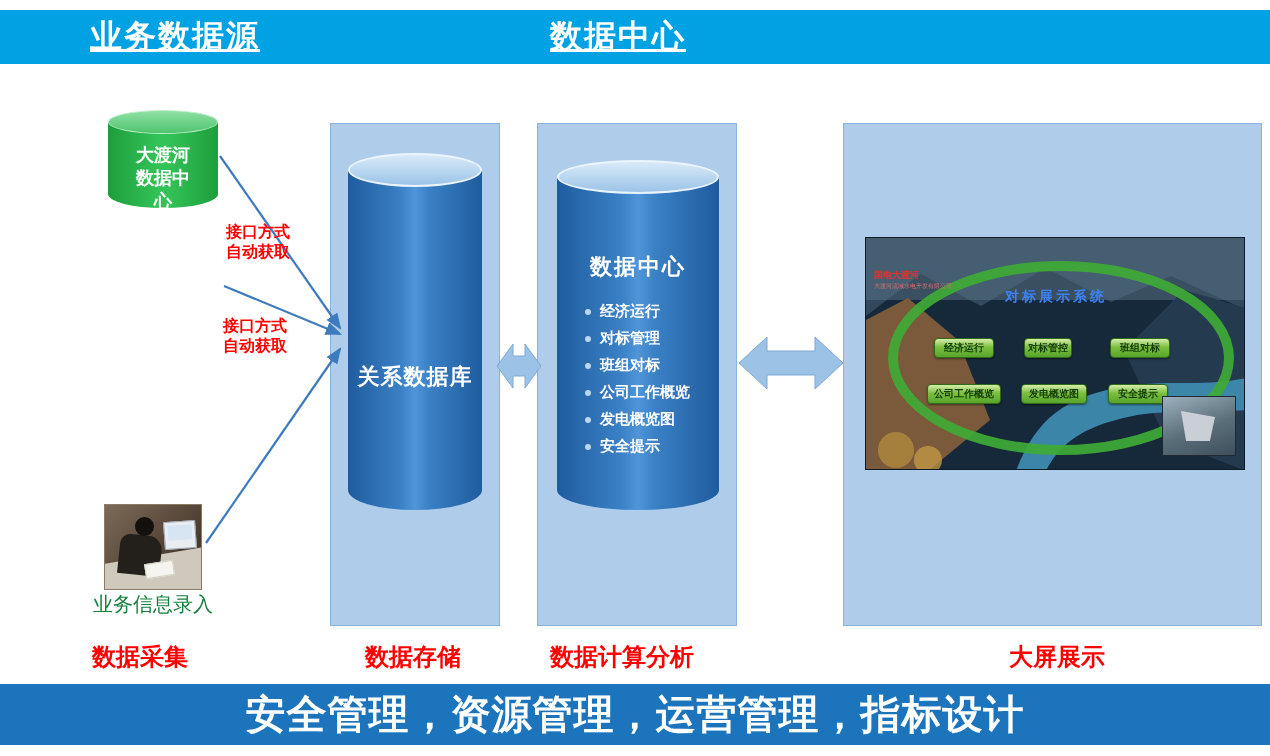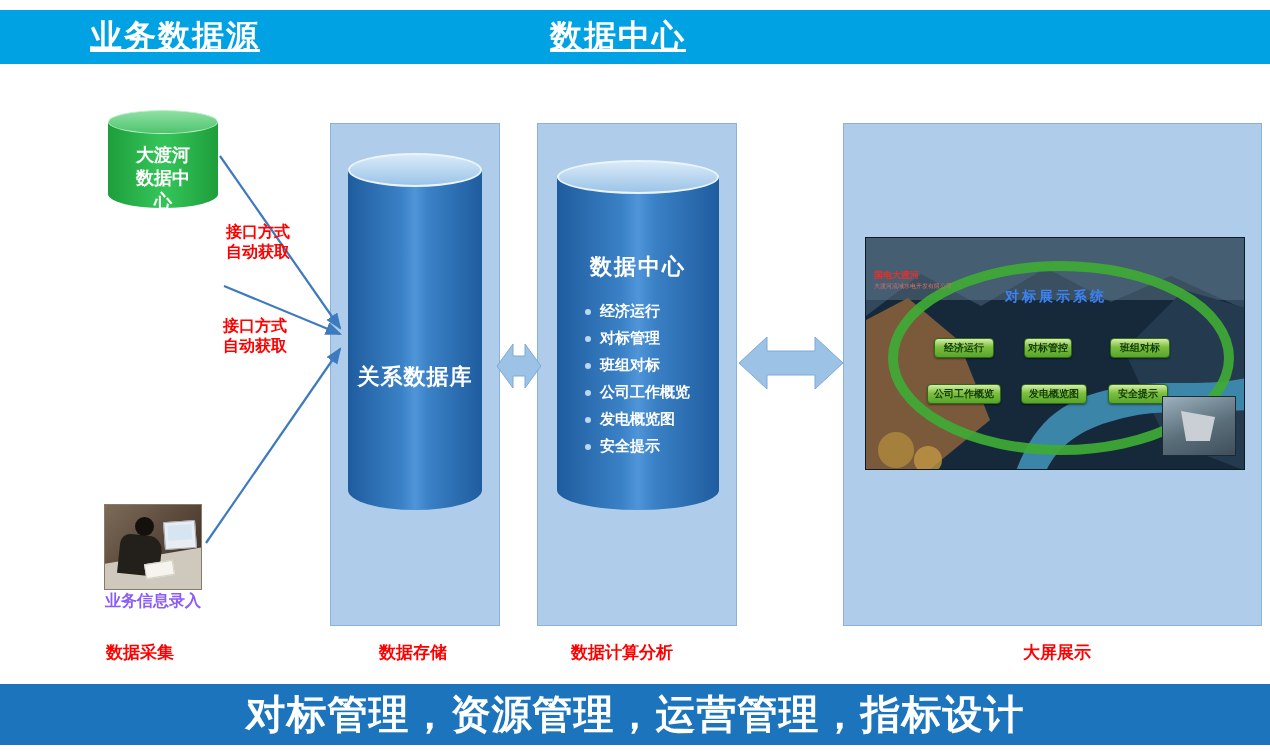--- a/index.html
+++ b/index.html
@@ -41,31 +41,31 @@
   .dc-bullets{position:absolute;left:28px;top:138px;right:6px;}
   .dc-bullet{display:flex;align-items:center;height:27px;}
   .dc-dot{width:6px;height:6px;border-radius:50%;background:#BDD7EE;margin-right:9px;flex:0 0 auto;}
   .dc-bullet-text{color:#ffffff;font-weight:bold;font-size:15px;white-space:nowrap;}
   
   .red-note{
     position:absolute;color:#FF0000;font-weight:bold;font-size:16px;line-height:20px;
     white-space:pre-line;text-align:left;
   }
   .stage-label{
-    position:absolute;top:641px;transform:translateX(-50%);color:#FF0000;font-weight:bold;font-size:17px;white-space:nowrap;
+    position:absolute;top:641px;transform:translateX(-50%);color:#FF0000;font-weight:bold;font-size:24px;white-space:nowrap;
   }
   
   .photo{position:absolute;left:104px;top:504px;width:98px;height:86px;background:linear-gradient(135deg,#7d6b58,#4a3a2e 70%);overflow:hidden;border:1px solid #8a7a66;box-sizing:border-box;}
   .photo .desk{position:absolute;left:0;right:0;bottom:0;height:46px;background:#cfc9bd;clip-path:polygon(0 45%,100% 10%,100% 100%,0 100%);}
   .photo .laptop{position:absolute;right:5px;top:16px;width:30px;height:26px;background:#e9edf2;border:1px solid #9aa3ad;transform:rotate(-4deg);}
   .photo .laptop-screen{position:absolute;left:3px;top:3px;right:3px;bottom:8px;background:#d7e4f2;}
   .photo .person-body{position:absolute;left:14px;top:30px;width:42px;height:40px;background:#23201c;border-radius:10px 14px 0 0;transform:rotate(6deg);}
   .photo .person-head{position:absolute;left:30px;top:12px;width:19px;height:19px;border-radius:50%;background:#14100d;}
   .photo .paper{position:absolute;left:40px;bottom:12px;width:27px;height:13px;background:#f5f4ee;transform:rotate(-9deg);border:1px solid #d5d2c5;}
-  .photo-caption{position:absolute;left:153px;top:591px;transform:translateX(-50%);color:#8b5cf6;font-size:16px;font-weight:700;white-space:nowrap;}
+  .photo-caption{position:absolute;left:153px;top:591px;transform:translateX(-50%);color:#15803d;font-size:20px;font-weight:400;white-space:nowrap;}
   
   .screen{position:absolute;left:865px;top:237px;width:380px;height:233px;background:#16293a;overflow:hidden;border:1px solid #0c1b28;box-sizing:border-box;}
   .screen svg.bg{position:absolute;left:0;top:0;}
   .screen-logo{position:absolute;left:8px;top:9px;line-height:9px;}
   .screen-logo .l1{color:#e8302a;font-size:9px;font-weight:bold;display:block;margin-top:24px;}
   .screen-logo .l2{color:#d9706b;font-size:6px;display:block;margin-top:2px;}
   .screen-title{position:absolute;left:190px;top:50px;transform:translateX(-50%);color:#3b82f6;font-weight:bold;font-size:14px;letter-spacing:3px;white-space:nowrap;}
   .scr-btn{
     position:absolute;height:20px;border-radius:4px;border:1px solid #2f6b17;box-sizing:border-box;
     background:linear-gradient(180deg,#d7edab,#7cbf3f 45%,#57a52b);
@@ -192,16 +192,16 @@
         <div class="dam-face"></div>
       </div>
   </div>
 
   <div class="stage-label" style="left:140px;">数据采集</div>
   <div class="stage-label" style="left:413px;">数据存储</div>
   <div class="stage-label" style="left:622px;">数据计算分析</div>
   <div class="stage-label" style="left:1057px;">大屏展示</div>
 
   <div class="bottombar">
-    <div class="btext">对标管理，资源管理，运营管理，指标设计</div>
+    <div class="btext">安全管理，资源管理，运营管理，指标设计</div>
   </div>
 
 </div>
 
 </body></html>

